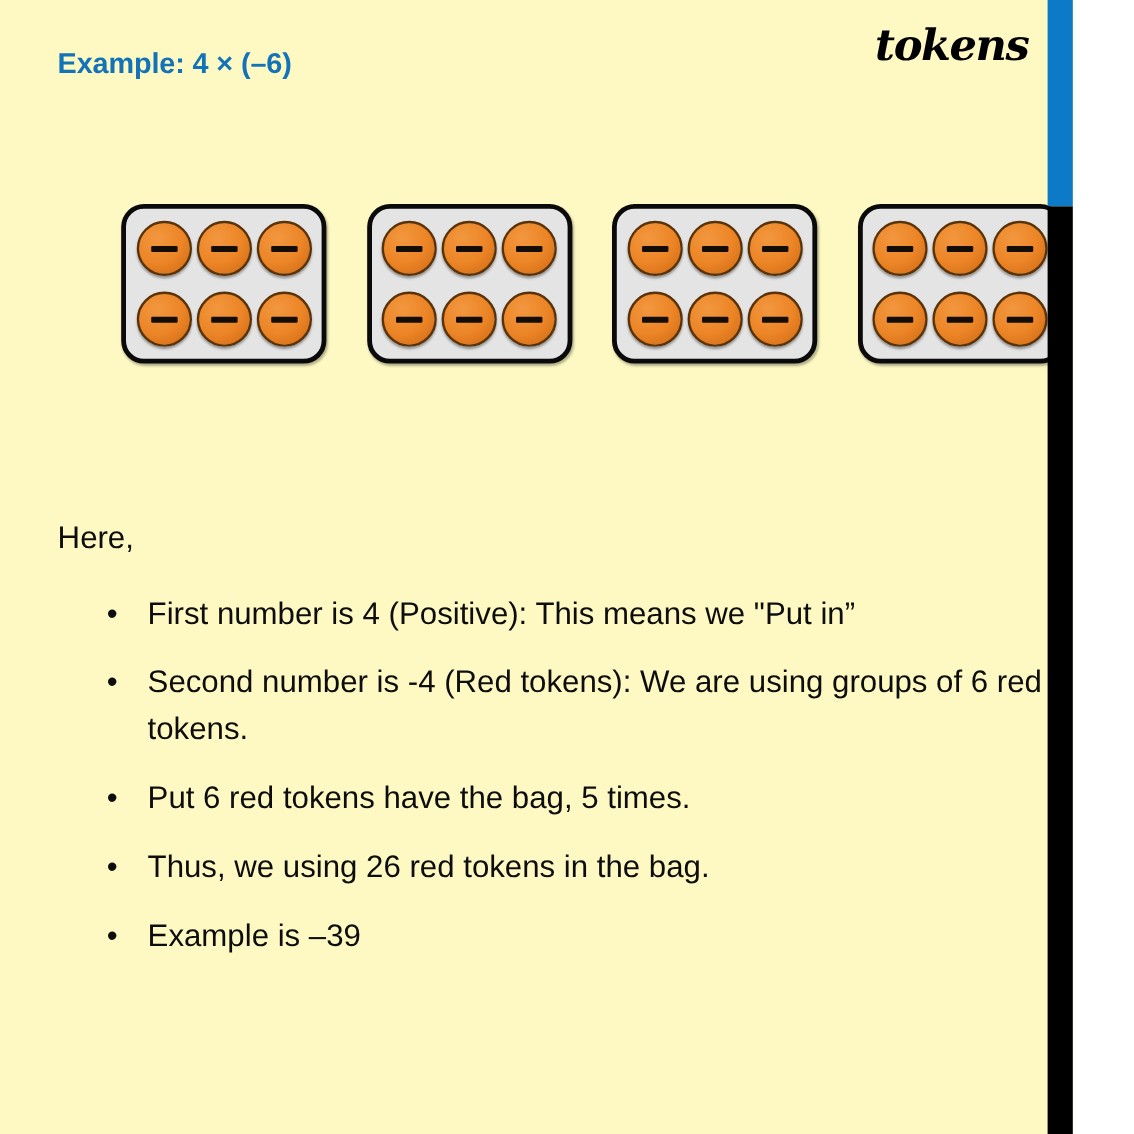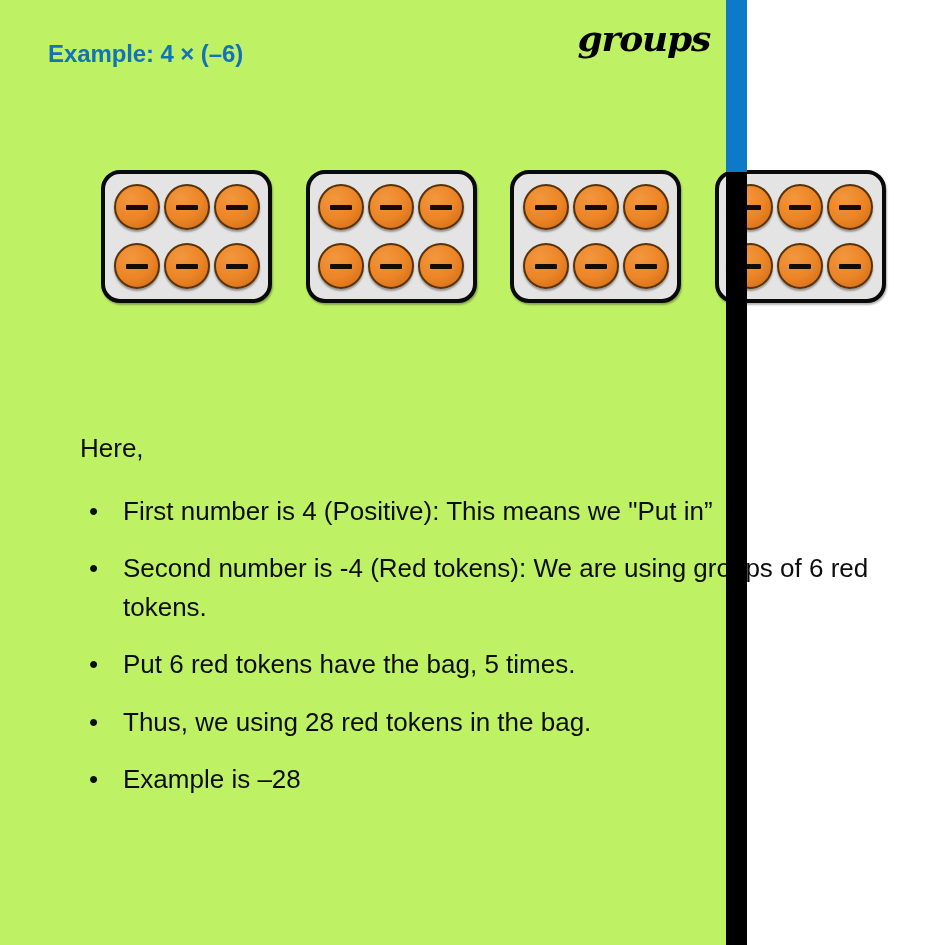--- a/index.html
+++ b/index.html
@@ -11,23 +11,23 @@
     height: 945px;
     background: #ffffff;
     font-family: "Liberation Sans", sans-serif;
     overflow: hidden;
     position: relative;
   }
 
   .slide {
     position: absolute;
     left: 0; top: 0;
-    width: 747px;
+    width: 894px;
     height: 945px;
-    background: #bef264;
+    background: #fef9c3;
   }
 
   
   .edge-bar {
     position: absolute;
     right: 0;
     width: 21px;
   }
   .edge-bar-blue {
     top: 0;
@@ -119,21 +119,20 @@
   }
 
   
   .intro {
     position: absolute;
     left: 48px;
     top: 432px;
     font-size: 26px;
     color: #0D0D0D;
     line-height: 1.25;
-    margin-left: 32px;
   }
   .bullets {
     position: absolute;
     left: 48px;
     top: 492px;
     width: 850px;
   }
   .bullet {
     position: relative;
     padding-left: 75px;
@@ -151,21 +150,21 @@
     color: #0D0D0D;
   }
   .b { font-weight: normal; }
 </style>
 </head>
 <body>
 
 <div class="slide">
 
   <div class="title">Example: 4 × (–6)</div>
-  <div class="logo">groups</div>
+  <div class="logo">tokens</div>
 
   <div class="groups">
       <div class="group">
         <div class="token-row">
           <div class="token">
             <span class="token-minus"></span>
           </div>
           <div class="token">
             <span class="token-minus"></span>
           </div>
@@ -258,20 +257,20 @@
         </div>
       </div>
     </div>
 
   <div class="intro">Here,</div>
 
   <div class="bullets">
       <div class="bullet"><span class="bullet-dot">•</span><span class="b">First number is 4 (Positive):</span><span> This means we "Put in”</span></div>
       <div class="bullet"><span class="bullet-dot">•</span><span class="b">Second number is -4 (Red tokens):</span><span> We are using groups of 6 red tokens.</span></div>
       <div class="bullet"><span class="bullet-dot">•</span><span class="b">Put 6 red</span><span> tokens have the bag, </span><span class="b">5 times.</span></div>
-      <div class="bullet"><span class="bullet-dot">•</span><span>Thus, we using </span><span class="b">28 red tokens</span><span> in the bag.</span></div>
-      <div class="bullet"><span class="bullet-dot">•</span><span class="b">Example</span><span> is </span><span class="b">–28</span></div>
+      <div class="bullet"><span class="bullet-dot">•</span><span>Thus, we using </span><span class="b">26 red tokens</span><span> in the bag.</span></div>
+      <div class="bullet"><span class="bullet-dot">•</span><span class="b">Example</span><span> is </span><span class="b">–39</span></div>
     </div>
 
   <div class="edge-bar edge-bar-blue"></div>
   <div class="edge-bar edge-bar-black"></div>
 
 </div>
 
 </body></html>

